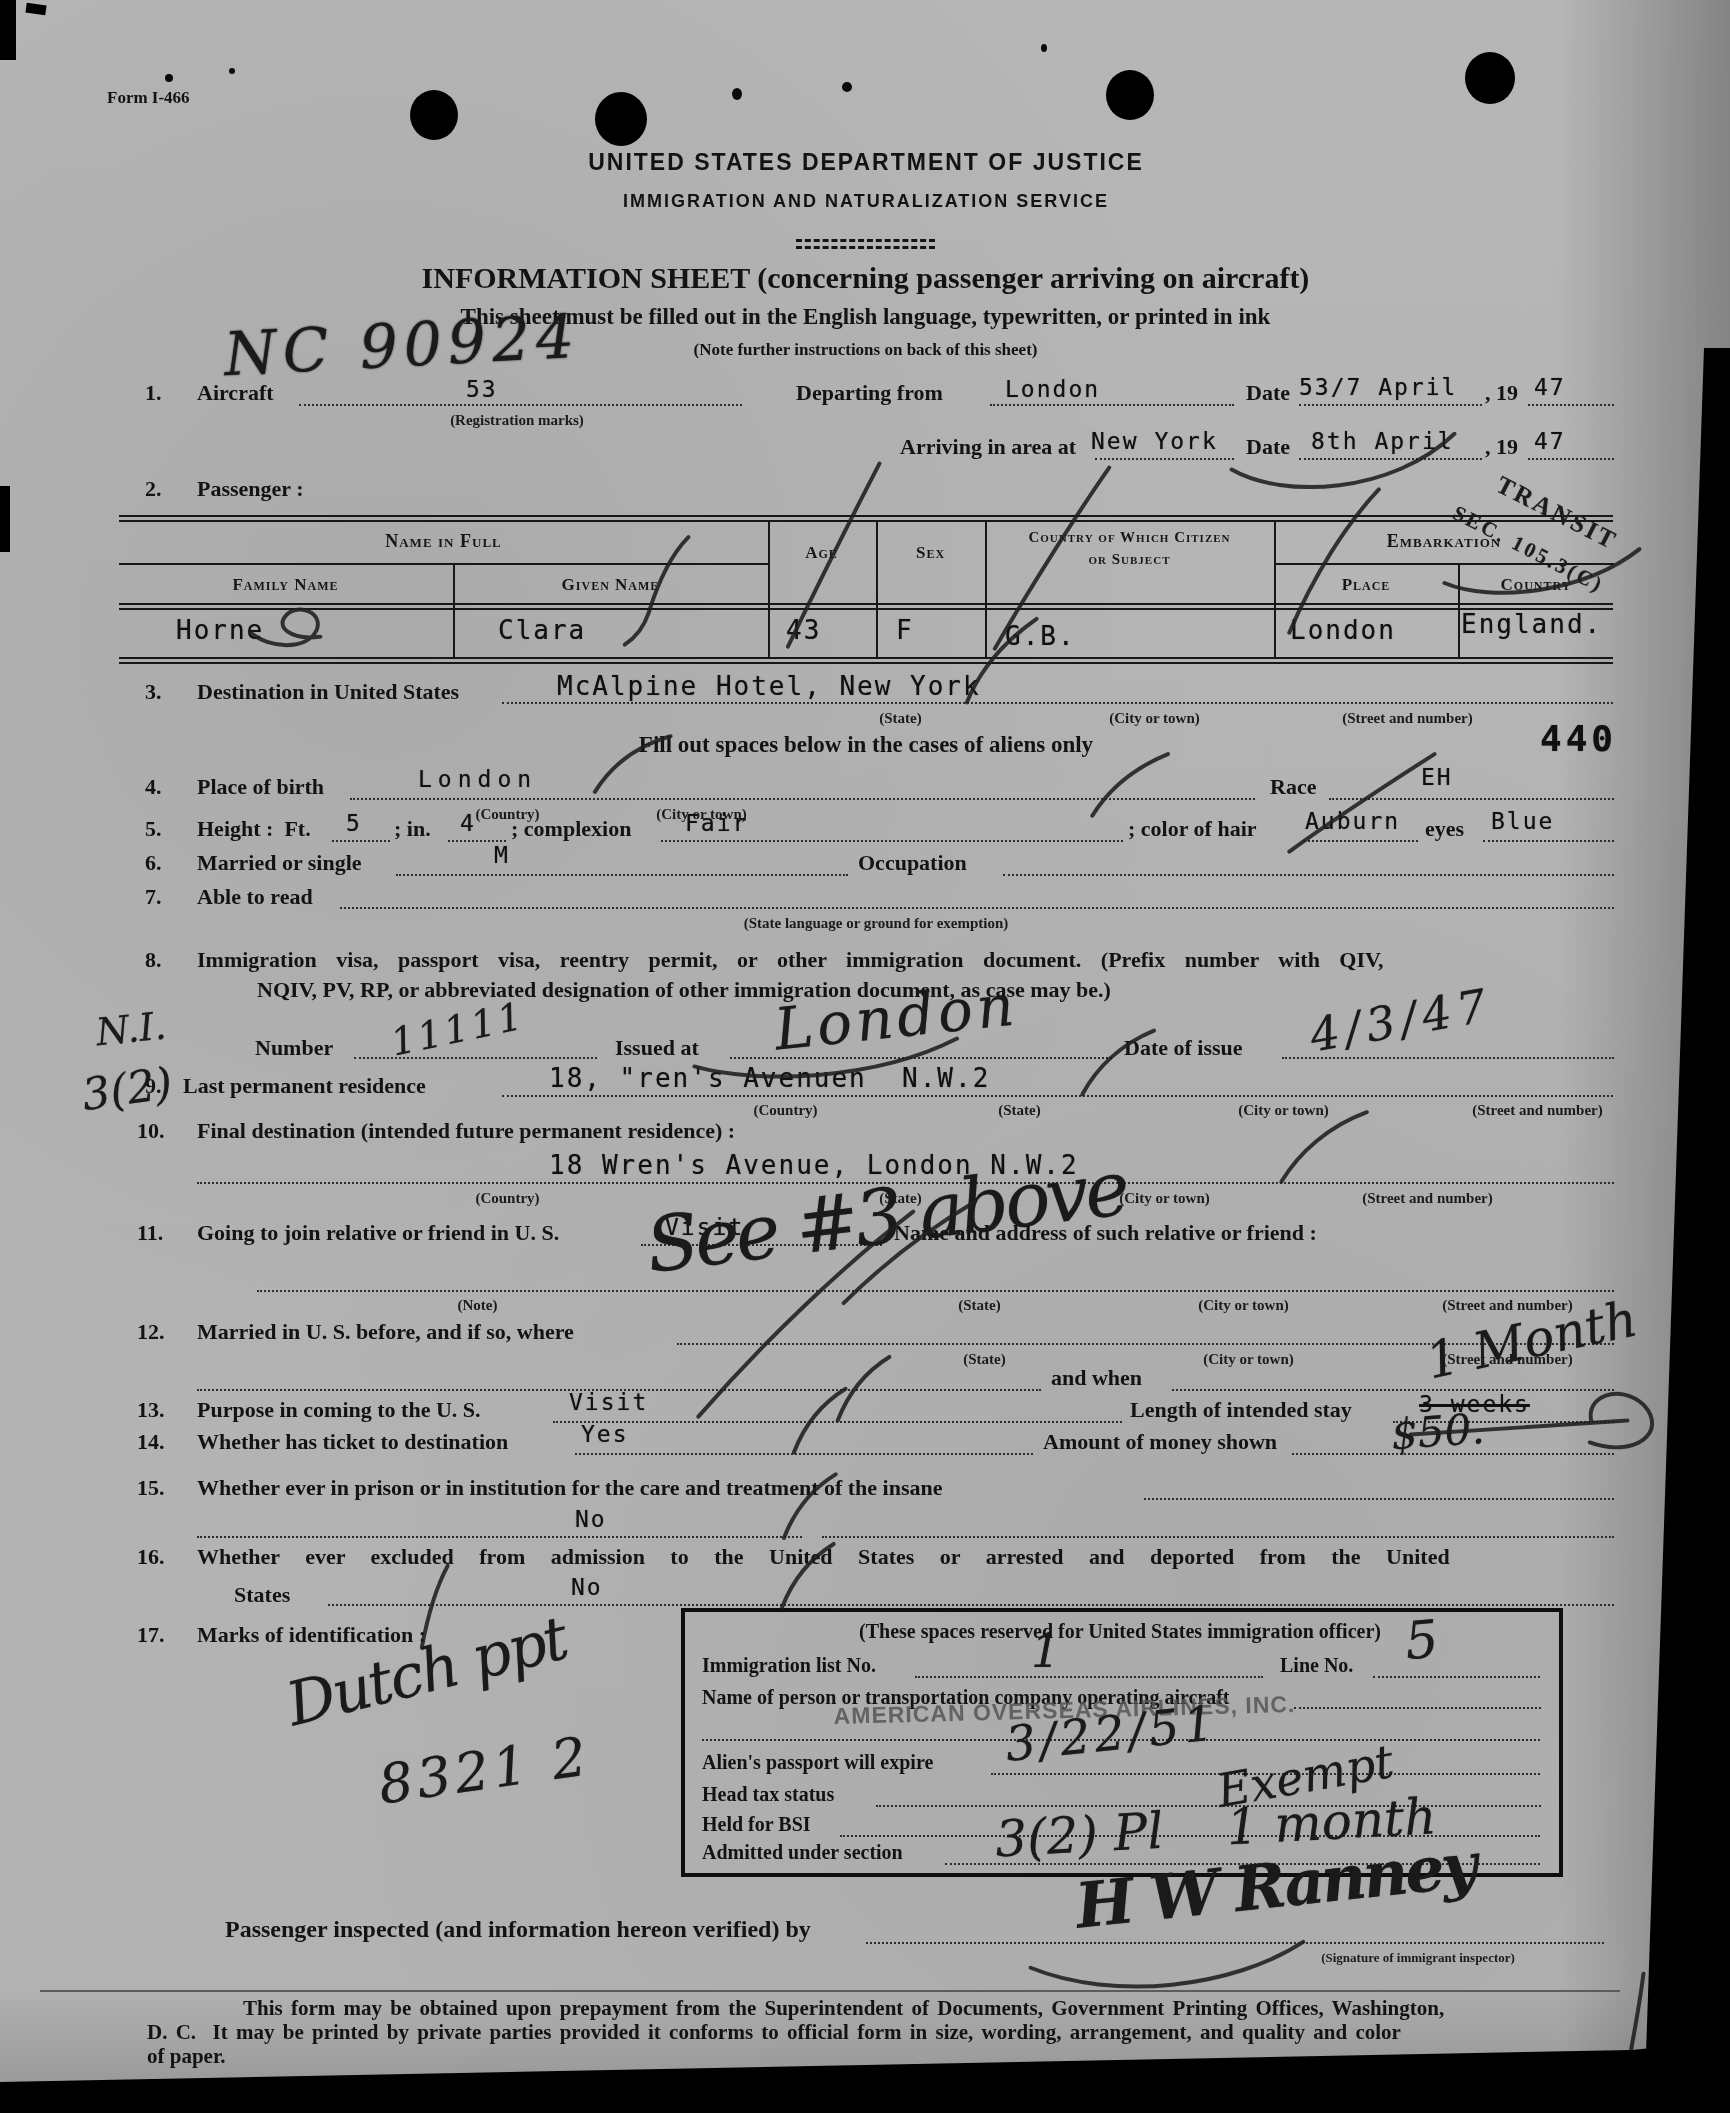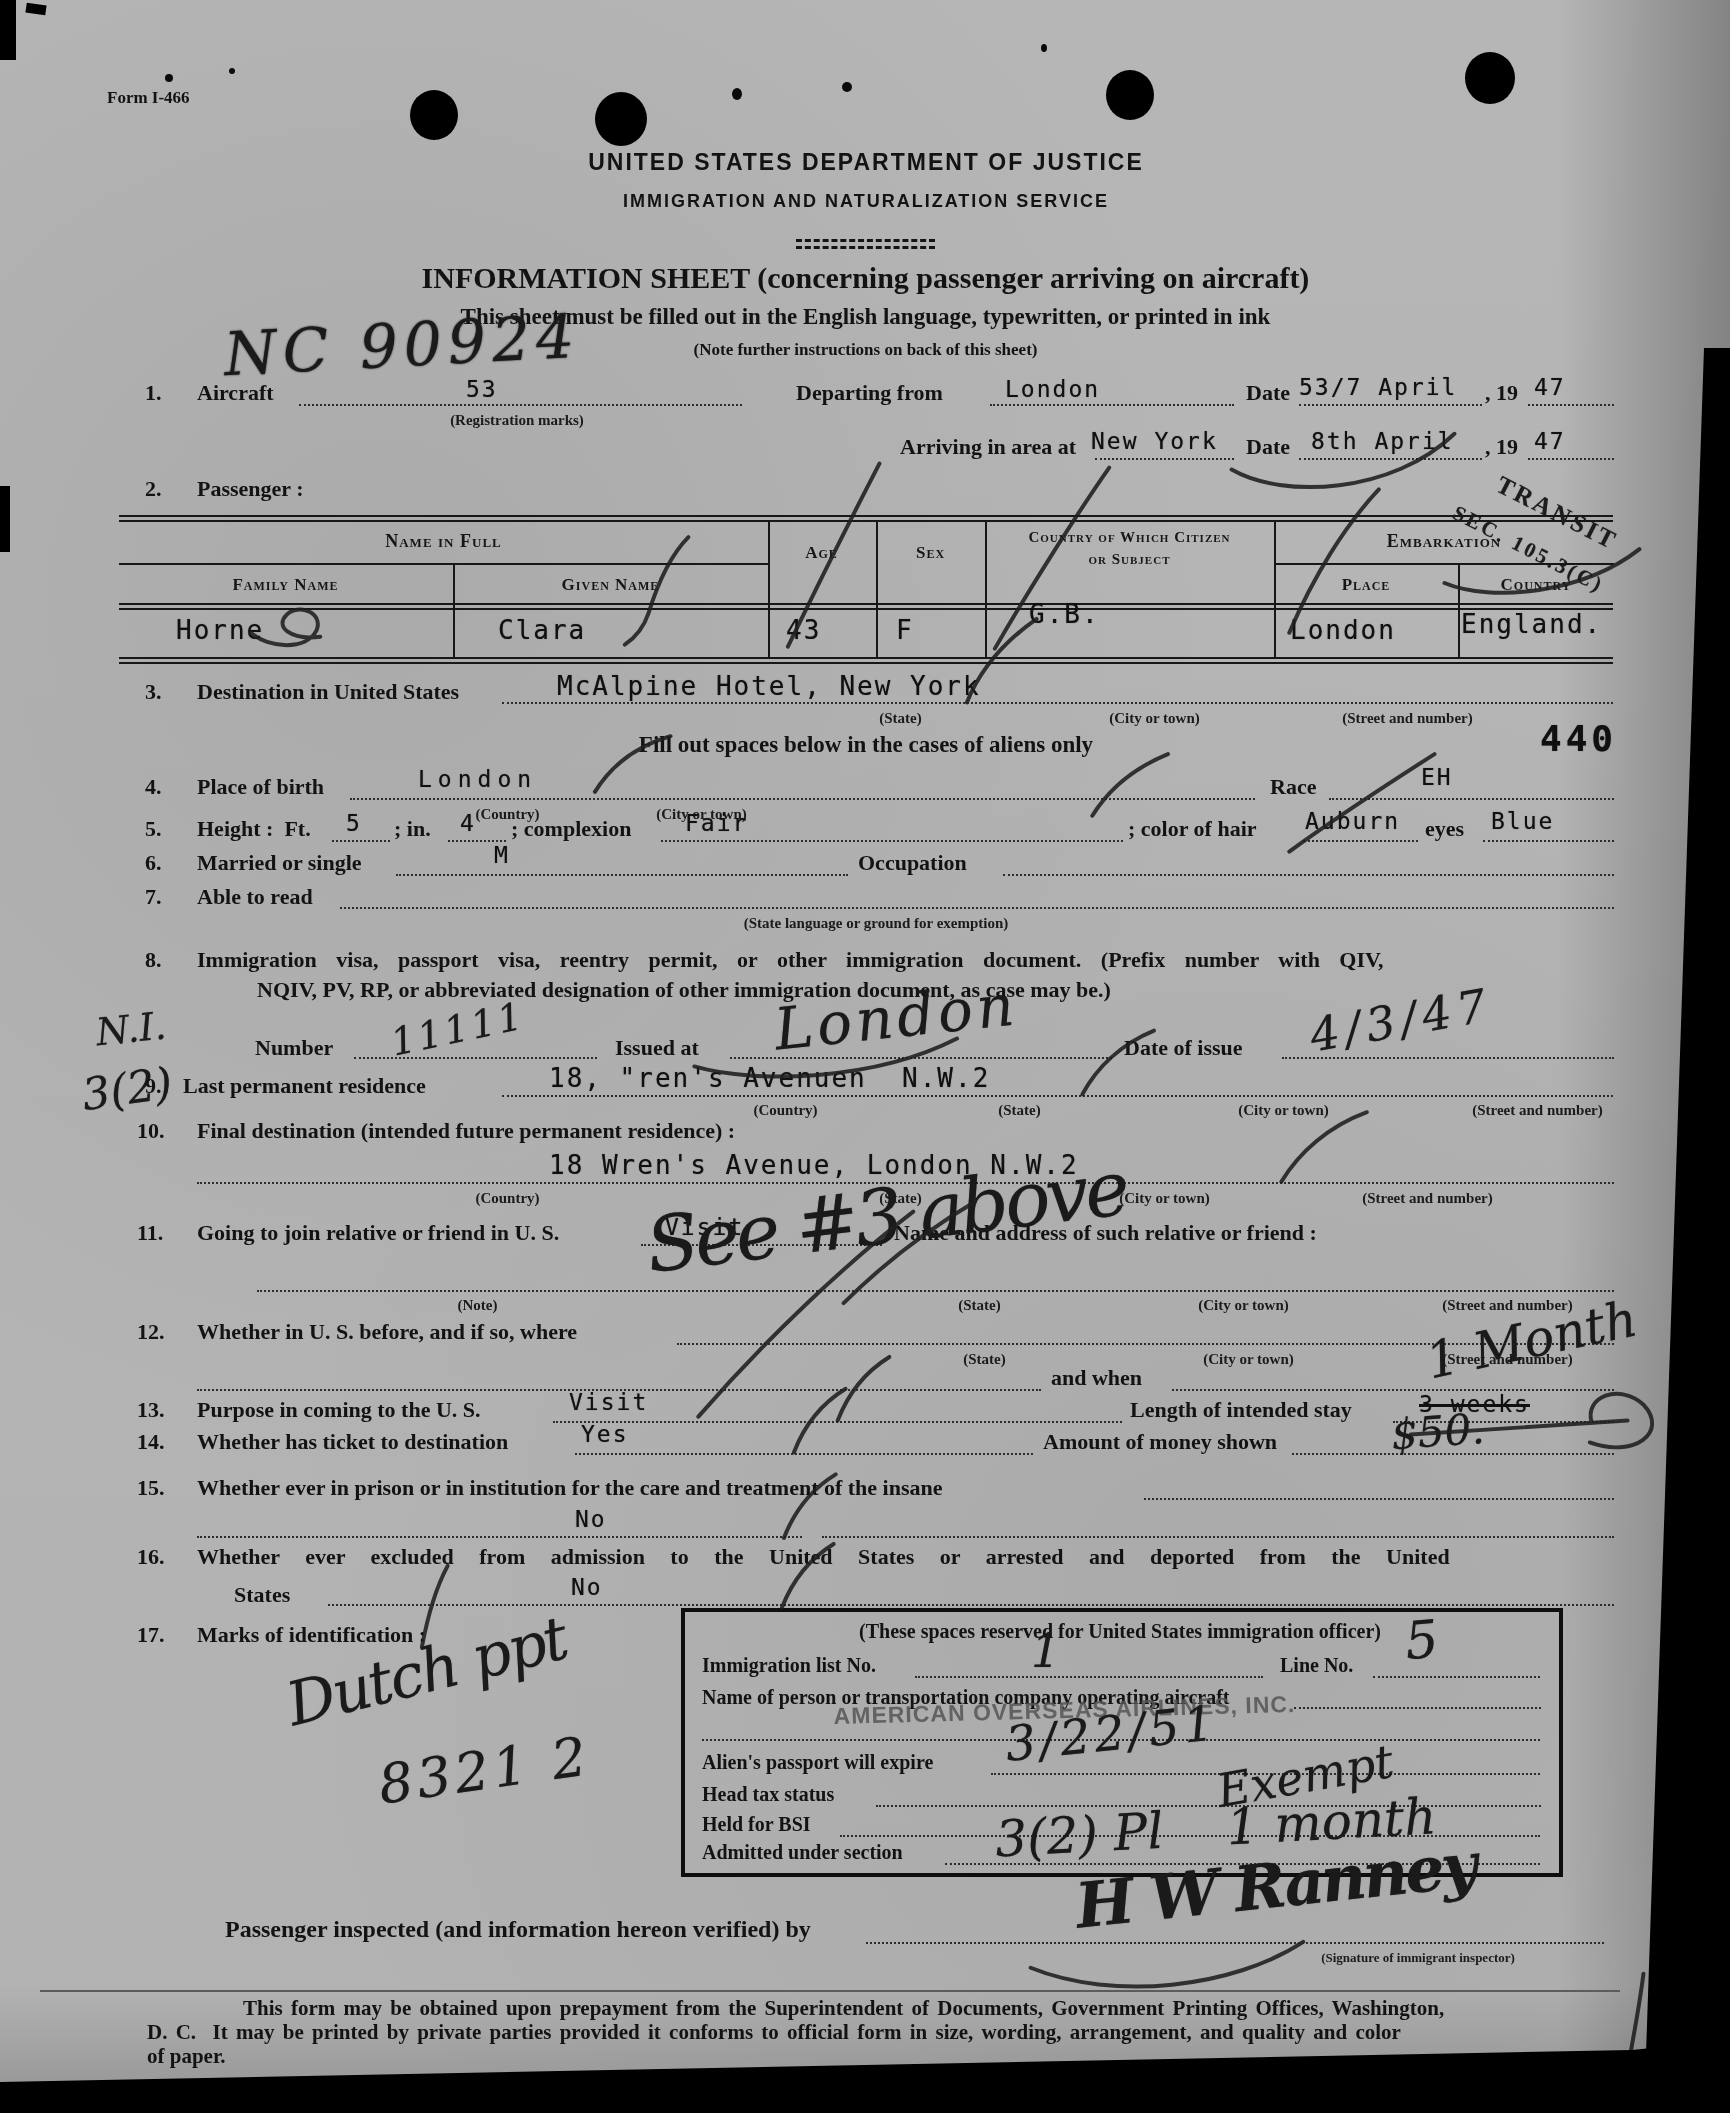--- a/index.html
+++ b/index.html
@@ -85,21 +85,21 @@
   <div class="rule" style="left:1274px;top:563px;width:340px;height:2px;"></div>
   <div class="th" style="left:119px;top:575px;width:333px;">Family Name</div>
   <div class="th" style="left:453px;top:575px;width:315px;">Given Name</div>
   <div class="th" style="left:1274px;top:575px;width:184px;">Place</div>
   <div class="th" style="left:1458px;top:575px;width:156px;">Country</div>
   <div class="dbl" style="left:119px;top:603px;width:1494px;"></div>
   <div class="typed big" style="left:153px;top:615px;margin-left:23px;">Horne</div>
   <div class="typed big" style="left:498px;top:615px;">Clara</div>
   <div class="typed big" style="left:786px;top:615px;">43</div>
   <div class="typed big" style="left:896px;top:615px;">F</div>
-  <div class="typed big" style="left:1005px;top:599px;margin-left:24px;">G.B.</div>
+  <div class="typed big" style="left:1005px;top:621px;">G.B.</div>
   <div class="typed big" style="left:1290px;top:615px;">London</div>
   <div class="typed big" style="left:1461px;top:609px;">England.</div>
   <div class="dbl" style="left:119px;top:657px;width:1494px;"></div>
   <div class="vl" style="left:768px;top:521px;height:137px;"></div>
   <div class="vl" style="left:876px;top:521px;height:137px;"></div>
   <div class="vl" style="left:985px;top:521px;height:137px;"></div>
   <div class="vl" style="left:1274px;top:521px;height:137px;"></div>
   <div class="vl" style="left:453px;top:565px;height:94px;"></div>
   <div class="vl" style="left:1458px;top:565px;height:94px;"></div>
 
@@ -197,21 +197,21 @@
   <div class="typed" style="left:665px;top:1214px;">Visit</div>
   <div class="lbl" style="left:894px;top:1220px;">Name and address of such relative or friend :</div>
   <div class="hand" style="left:645px;top:1172px;font-size:76px;transform:rotate(-7deg);letter-spacing:-4px;">See #3 above</div>
   <div class="dl" style="left:257px;top:1290px;width:1357px;"></div>
   <div class="sub" style="left:418px;top:1297px;width:119px;">(Note)</div>
   <div class="sub" style="left:925px;top:1297px;width:109px;">(State)</div>
   <div class="sub" style="left:1164px;top:1297px;width:159px;">(City or town)</div>
   <div class="sub" style="left:1413px;top:1297px;width:189px;">(Street and number)</div>
 
   <div class="lbl" style="left:137px;top:1319px;">12.</div>
-  <div class="lbl" style="left:197px;top:1319px;">Whether in U. S. before, and if so, where</div>
+  <div class="lbl" style="left:197px;top:1319px;">Married in U. S. before, and if so, where</div>
   <div class="dl" style="left:677px;top:1343px;width:937px;"></div>
   <div class="sub" style="left:930px;top:1351px;width:109px;">(State)</div>
   <div class="sub" style="left:1169px;top:1351px;width:159px;">(City or town)</div>
   <div class="sub" style="left:1413px;top:1351px;width:189px;">(Street and number)</div>
   <div class="hand" style="left:1425px;top:1311px;font-size:50px;transform:rotate(-12deg);">1 Month</div>
   <div class="dl" style="left:197px;top:1389px;width:844px;"></div>
   <div class="lbl" style="left:1051px;top:1365px;">and when</div>
   <div class="dl" style="left:1172px;top:1389px;width:442px;"></div>
 
   <div class="lbl" style="left:137px;top:1397px;">13.</div>

